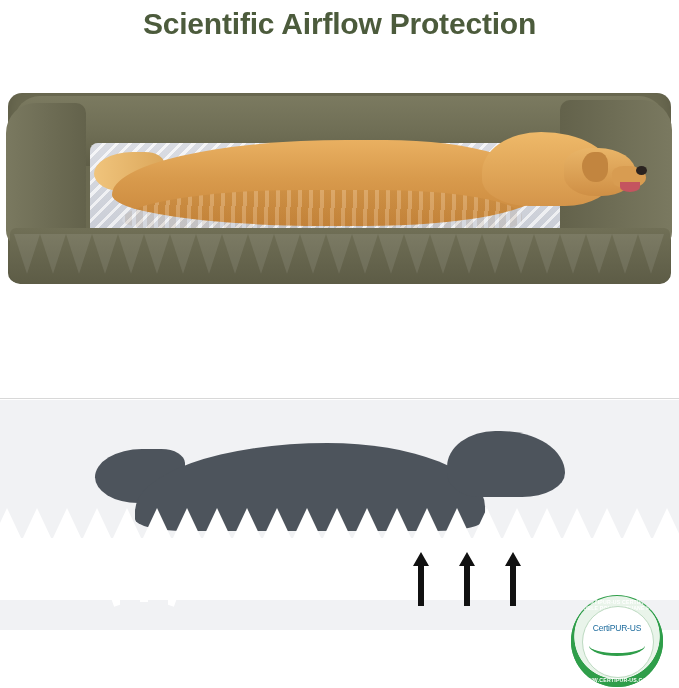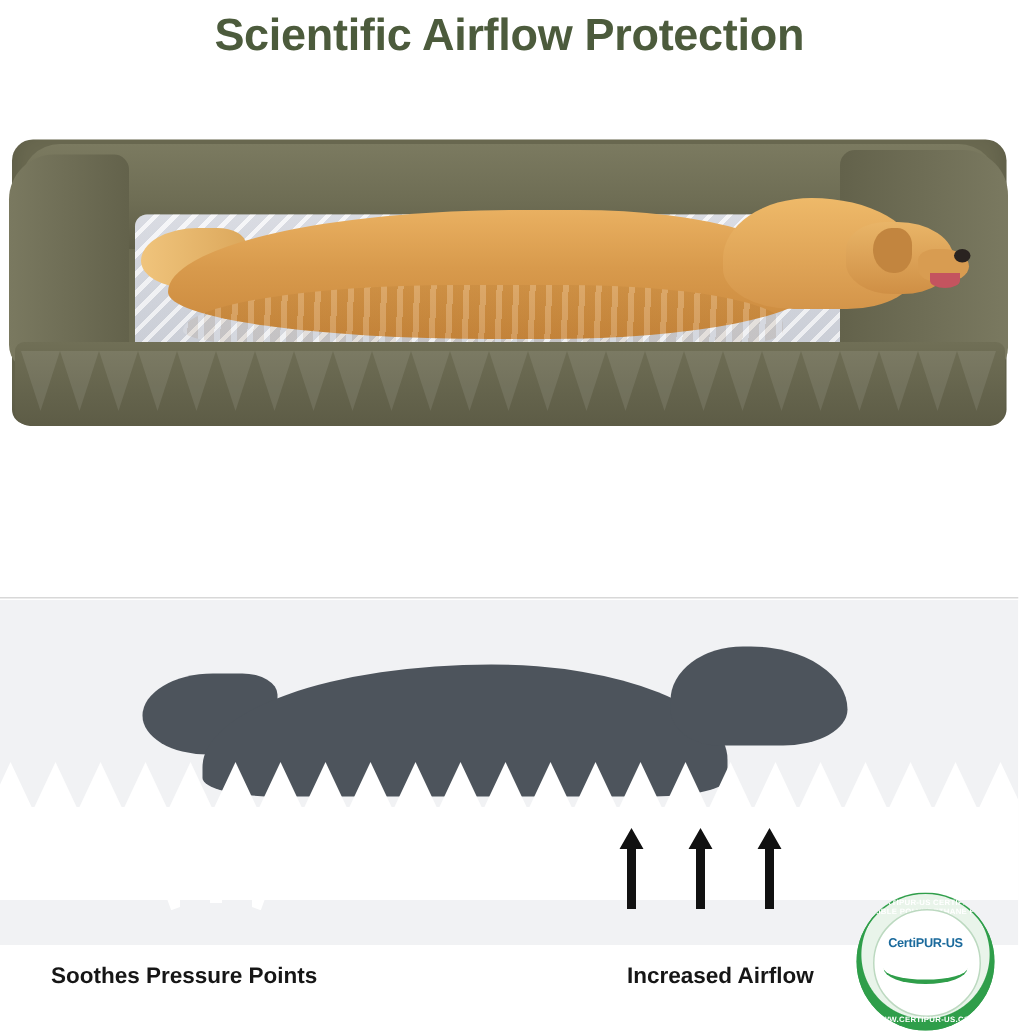--- a/index.html
+++ b/index.html
@@ -331,21 +331,21 @@
     width: 70px; height: 70px;
     border-radius: 50%;
     background: #ffffff;
     border: 1px solid #bcd9c0;
   }
   .badge-title {
     position: absolute;
     left: 0; right: 0; top: 28px;
     text-align: center;
     font-size: 8.5px;
-    font-weight: bold;
+    font-weight: normal;
     color: #1b6a9c;
     letter-spacing: -0.2px;
   }
   .badge-swoosh {
     position: absolute;
     left: 18px; top: 40px;
     width: 56px; height: 18px;
     border-bottom: 3px solid #2f9e4a;
     border-radius: 0 0 50% 50%;
   }
@@ -485,22 +485,20 @@
   <svg class="arrow-dark" style="left:412px; top:152px;" viewBox="0 0 18 54">
     <path d="M9 0 L17 14 L12 14 L12 54 L6 54 L6 14 L1 14 Z" fill="#111111"></path>
   </svg>
   <svg class="arrow-dark" style="left:458px; top:152px;" viewBox="0 0 18 54">
     <path d="M9 0 L17 14 L12 14 L12 54 L6 54 L6 14 L1 14 Z" fill="#111111"></path>
   </svg>
   <svg class="arrow-dark" style="left:504px; top:152px;" viewBox="0 0 18 54">
     <path d="M9 0 L17 14 L12 14 L12 54 L6 54 L6 14 L1 14 Z" fill="#111111"></path>
   </svg>
 
-  <div class="lbl lbl-press">Soothes Pressure Points</div>
-  <div class="lbl lbl-air">Increased Airflow</div>
 
   <div class="badge">
     <div class="badge-top-text">CERTIPUR-US CERTIFIED FLEXIBLE POLYURETHANE FOAM</div>
     <div class="badge-inner"></div>
     <div class="badge-title">CertiPUR-US</div>
     <div class="badge-swoosh"></div>
     <div class="badge-bottom-text">WWW.CERTIPUR-US.COM</div>
   </div>
 </div>
 

